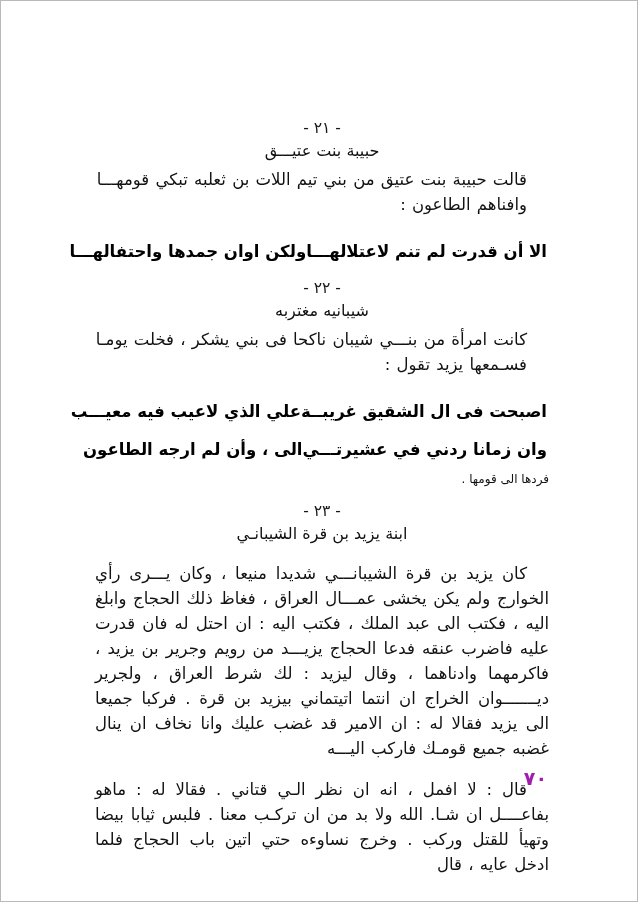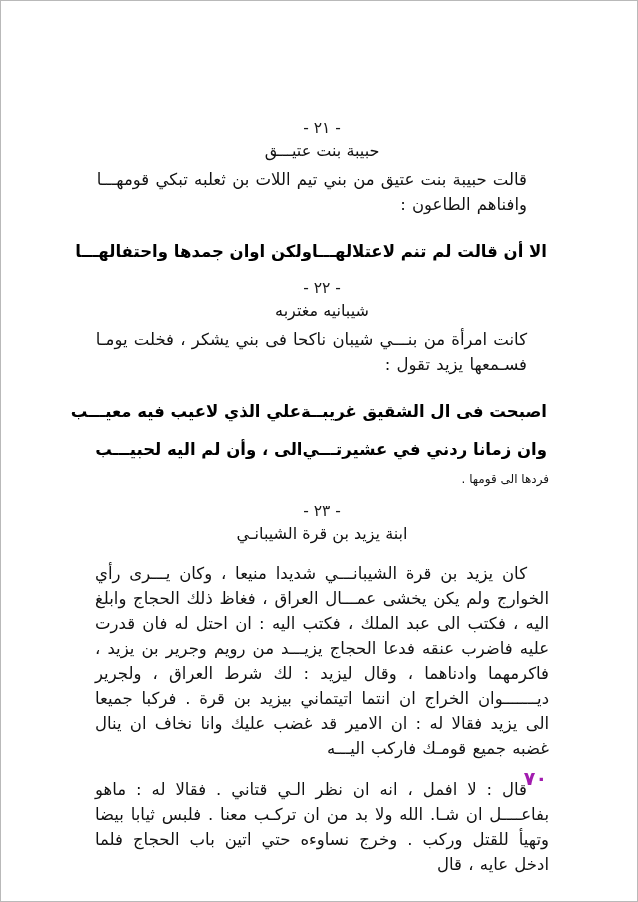--- a/index.html
+++ b/index.html
@@ -115,21 +115,21 @@
     <div>
       <div class="sec-num">- ٢١ -</div>
       <div class="sec-title">حبيبة بنت عتيـــق</div>
       <p class="prose indent">
         <span>قالت حبيبة بنت عتيق من بني تيم اللات بن ثعلبه تبكي قومهـــا</span>
         <span class="last-right">وافناهم الطاعون :</span>
       </p>
 
       <div class="verse-block">
         <div class="verse-line">
-          <span class="hemistich right">الا أن قالت لم تنم لاعتلالهـــا</span>
+          <span class="hemistich right">الا أن قدرت لم تنم لاعتلالهـــا</span>
           <span class="hemistich left">ولكن اوان جمدها واحتفالهـــا</span>
         </div>
       </div>
     </div>
 
     <div class="spacer-sm"></div>
 
     <div>
       <div class="sec-num">- ٢٢ -</div>
       <div class="sec-title">شيبانيه مغتربه</div>
@@ -138,21 +138,21 @@
         <span class="last-right">فسـمعها يزيد تقول :</span>
       </p>
 
       <div class="verse-block">
         <div class="verse-line">
           <span class="hemistich right">اصبحت فى ال الشقيق غريبــة</span>
           <span class="hemistich left">علي الذي لاعيب فيه معيـــب</span>
         </div>
         <div class="verse-line">
           <span class="hemistich right">وان زمانا ردني في عشيرتـــي</span>
-          <span class="hemistich left">الى ، وأن لم اليه لحبيـــب</span>
+          <span class="hemistich left">الى ، وأن لم ارجه الطاعون</span>
         </div>
       </div>
 
       <p class="closing">فردها الى قومها .</p>
     </div>
 
     <div class="spacer-sm"></div>
 
     <div>
       <div class="sec-num">- ٢٣ -</div>

